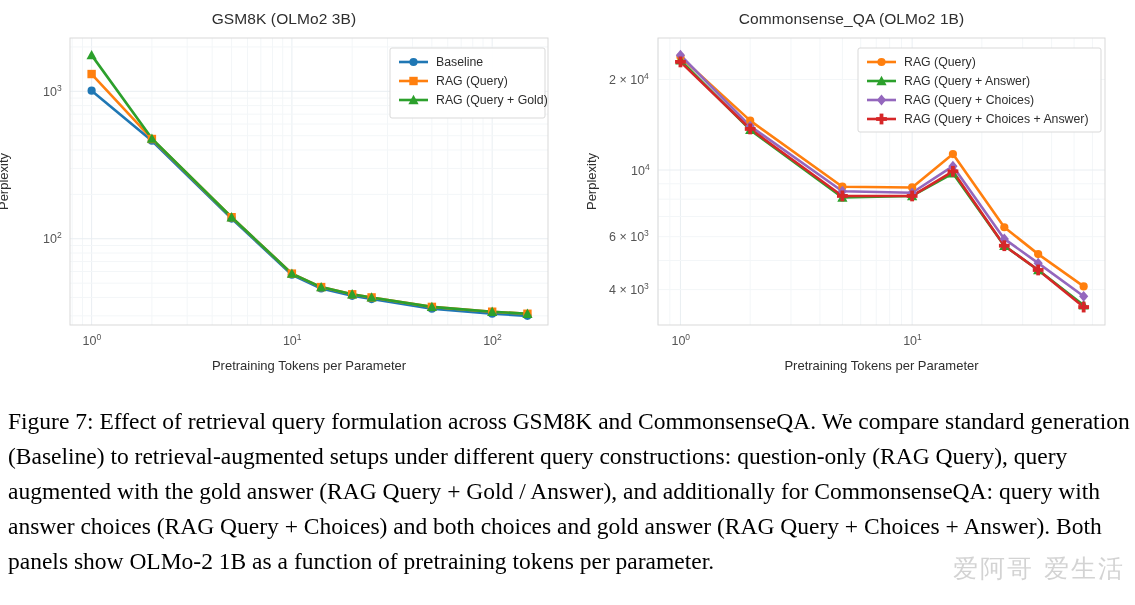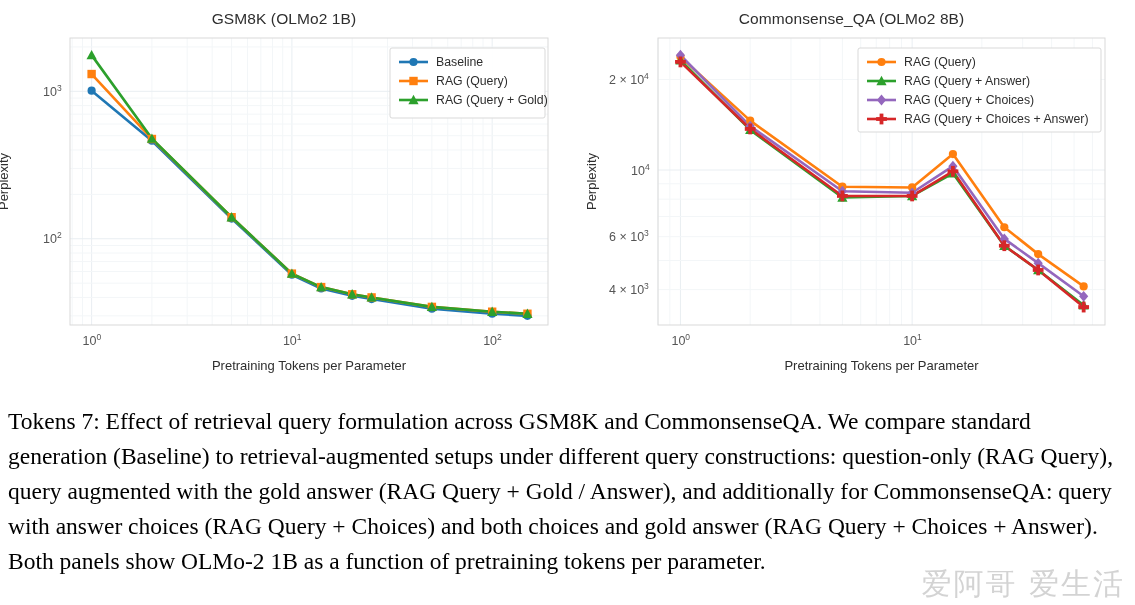--- a/index.html
+++ b/index.html
@@ -35,32 +35,32 @@
   .legend-box { fill:#ffffff; fill-opacity:.92; stroke:#d9d9d9; stroke-width:1; }
 
   #caption {
     position:absolute; left:8px; top:404px; width:1122px;
     font-family:"Liberation Serif", serif;
     font-size:23.5px; line-height:35px; color:#000;
     text-align:left;
   }
   #caption b { font-weight:normal; }
   #watermark {
-    position:absolute; right:10px; bottom:0;
+    position:absolute; right:10px; bottom:20px;
     font-family:"DejaVu Sans", sans-serif;
-    font-size:30px; color:rgba(120,120,120,.33);
+    font-size:25px; color:rgba(120,120,120,.33);
     letter-spacing:2px; white-space:nowrap; pointer-events:none;
   }
 </style>
 </head>
 <body>
 
 <div id="figure">
   <div class="panel" id="panel-left">
-    <div class="panel-title">GSM8K (OLMo2 1B)</div>
+    <div class="panel-title">GSM8K (OLMo2 3B)</div>
     <svg id="svg-left" width="568" height="400">
         <rect x="70" y="38" width="478" height="287" fill="#ffffff"></rect>
         <line x1="72.20215527225548" y1="38" x2="72.20215527225548" y2="325" class="grid-minor"></line>
         <line x1="82.44698109263878" y1="38" x2="82.44698109263878" y2="325" class="grid-minor"></line>
         <line x1="91.61129007181304" y1="38" x2="91.61129007181304" y2="325" class="grid-major"></line>
         <line x1="151.90156950936424" y1="38" x2="151.90156950936424" y2="325" class="grid-minor"></line>
         <line x1="187.1691221383315" y1="38" x2="187.1691221383315" y2="325" class="grid-minor"></line>
         <line x1="212.19184894691543" y1="38" x2="212.19184894691543" y2="325" class="grid-minor"></line>
         <line x1="231.60098374647302" y1="38" x2="231.60098374647302" y2="325" class="grid-minor"></line>
         <line x1="247.4594015758827" y1="38" x2="247.4594015758827" y2="325" class="grid-minor"></line>
@@ -208,21 +208,21 @@
         </g>
         <text x="436" y="85.3" class="legend-text">RAG (Query)</text>
         <line x1="399" y1="100" x2="428" y2="100" stroke="#2ca02c" stroke-width="2.6"></line>
         <g>
           <polygon points="413.5,94.80000000000001 418.6,104.19999999999999 408.4,104.19999999999999" fill="#2ca02c"></polygon>
         </g>
         <text x="436" y="104.3" class="legend-text">RAG (Query + Gold)</text>
       </svg>
   </div>
   <div class="panel" id="panel-right">
-    <div class="panel-title">Commonsense_QA (OLMo2 8B)</div>
+    <div class="panel-title">Commonsense_QA (OLMo2 1B)</div>
     <svg id="svg-right" width="567" height="400">
         <rect x="90" y="38" width="447" height="287" fill="#ffffff"></rect>
         <line x1="90" y1="38" x2="90" y2="325" class="grid-minor"></line>
         <line x1="101.85081022542292" y1="38" x2="101.85081022542292" y2="325" class="grid-minor"></line>
         <line x1="112.45172120853127" y1="38" x2="112.45172120853127" y2="325" class="grid-major"></line>
         <line x1="182.19313727346585" y1="38" x2="182.19313727346585" y2="325" class="grid-minor"></line>
         <line x1="222.9892504186446" y1="38" x2="222.9892504186446" y2="325" class="grid-minor"></line>
         <line x1="251.9345533384004" y1="38" x2="251.9345533384004" y2="325" class="grid-minor"></line>
         <line x1="274.3862745469317" y1="38" x2="274.3862745469317" y2="325" class="grid-minor"></line>
         <line x1="292.73066648357917" y1="38" x2="292.73066648357917" y2="325" class="grid-minor"></line>
@@ -380,16 +380,16 @@
         <g>
           <rect x="308.1" y="117.1" width="10.799999999999999" height="3.8" fill="#d62728"></rect>
           <rect x="311.6" y="113.6" width="3.8" height="10.799999999999999" fill="#d62728"></rect>
         </g>
         <text x="336" y="123.3" class="legend-text">RAG (Query + Choices + Answer)</text>
       </svg>
   </div>
 </div>
 
 <div id="caption">
-  <span>Tokens 7:</span>
+  <span>Figure 7:</span>
   <b>Effect of retrieval query formulation across GSM8K and CommonsenseQA.</b><span> We compare standard generation (Baseline) to retrieval-augmented setups under different query constructions: question-only (RAG Query), query augmented with the gold answer (RAG Query + Gold / Answer), and additionally for CommonsenseQA: query with answer choices (RAG Query + Choices) and both choices and gold answer (RAG Query + Choices + Answer). Both panels show OLMo-2 1B as a function of pretraining tokens per parameter.</span>
 </div>
 <div id="watermark">爱阿哥 爱生活</div>
 
 </body></html>

